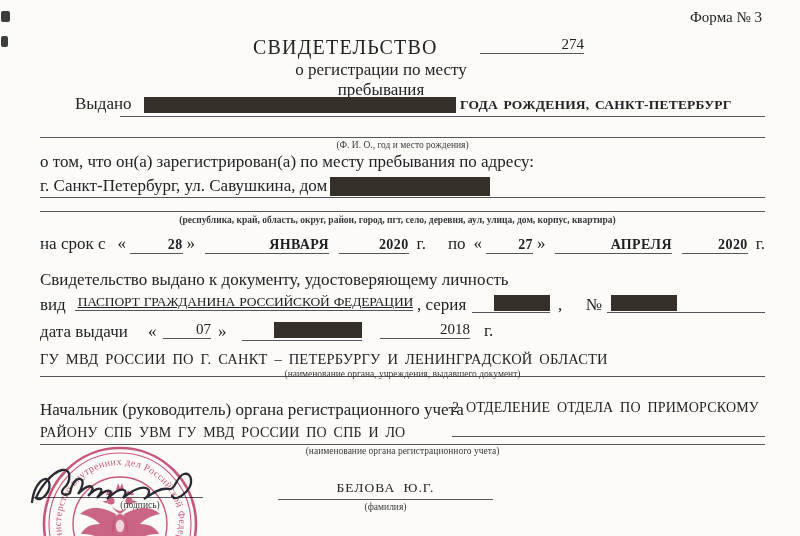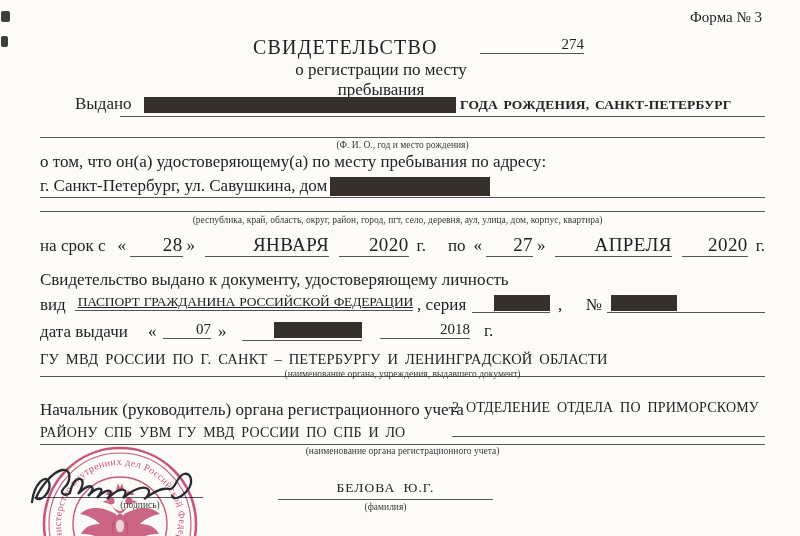--- a/index.html
+++ b/index.html
@@ -10,21 +10,21 @@
   .paper{
     position:relative;width:800px;height:536px;background:var(--paper);
     font-family:"Liberation Serif", serif;color:var(--ink);overflow:hidden;
   }
   .abs{position:absolute;}
   .t-body{font-size:17px;}
   .t-small{font-size:15px;}
   .t-cap{font-size:9.5px;color:#38383c;}
   .uc{font-size:14px;letter-spacing:.2px;word-spacing:3px;white-space:nowrap;}
   .uc-b{font-size:13.5px;font-weight:bold;letter-spacing:.2px;word-spacing:2px;white-space:nowrap;}
-  .val-b{font-size:19px;font-weight:normal;letter-spacing:.4px;}
+  .val-b{font-size:14px;font-weight:bold;letter-spacing:.4px;}
   .cell{border-bottom:1.4px solid var(--line);text-align:right;}
   .hline{border-top:1.4px solid var(--line);height:0;}
   .bar{background:var(--redact);display:inline-block;vertical-align:middle;}
   .title{font-size:20px;letter-spacing:1.2px;}
   .subtitle{font-size:17px;}
   .center{text-align:center;}
   .stamp-svg{mix-blend-mode:multiply;opacity:.92;}
   .speck{position:absolute;background:#1c1c1c;border-radius:2px;opacity:.85;}
 </style>
 </head>
@@ -44,28 +44,28 @@
   <div class="abs subtitle center" style="left:250px;top:60px;width:262px;">о регистрации по месту пребывания</div>
 
   <div class="abs t-body" style="left:75px;top:94px;">Выдано</div>
   <div class="abs bar" style="left:144px;top:97px;width:312px;height:16px;"></div>
   <div class="abs uc-b" style="left:460px;top:97px;">ГОДА РОЖДЕНИЯ, САНКТ-ПЕТЕРБУРГ</div>
   <div class="abs hline" style="left:120px;right:35px;top:116px;"></div>
 
   <div class="abs hline" style="left:40px;right:35px;top:137px;"></div>
   <div class="abs t-cap center" style="left:40px;right:35px;top:140px;">(Ф. И. О., год и место рождения)</div>
 
-  <div class="abs t-body" style="left:40px;top:152px;">о том, что он(а) удостоверяющему(а) по месту пребывания по адресу:</div>
+  <div class="abs t-body" style="left:40px;top:152px;">о том, что он(а) зарегистрирован(а) по месту пребывания по адресу:</div>
 
   <div class="abs t-body" style="left:40px;top:176px;">г. Санкт-Петербург, ул. Савушкина, дом</div>
   <div class="abs bar" style="left:330px;top:177px;width:160px;height:19px;"></div>
   <div class="abs hline" style="left:40px;right:35px;top:197px;"></div>
 
   <div class="abs hline" style="left:40px;right:35px;top:211px;"></div>
-  <div class="abs t-cap center" style="left:40px;right:45px;top:215px;">(республика, край, область, округ, район, город, пгт, село, деревня, аул, улица, дом, корпус, квартира)</div>
+  <div class="abs t-cap center" style="left:40px;right:45px;top:215px;font-weight:bold;">(республика, край, область, округ, район, город, пгт, село, деревня, аул, улица, дом, корпус, квартира)</div>
 
   <div class="abs" style="left:40px;right:35px;top:234px;display:flex;align-items:baseline;">
     <span class="t-body" style="white-space:nowrap;">на срок с</span>
     <span class="t-body" style="margin-left:12px;">«</span>
     <span class="cell val-b" style="width:56px;margin:0 4px;">28</span>
     <span class="t-body">»</span>
     <span class="cell val-b" style="width:132px;margin:0 10px;">ЯНВАРЯ</span>
     <span class="cell val-b" style="width:74px;margin-right:8px;">2020</span>
     <span class="t-body">г.</span>
     <span class="t-body" style="margin-left:22px;">по</span>

